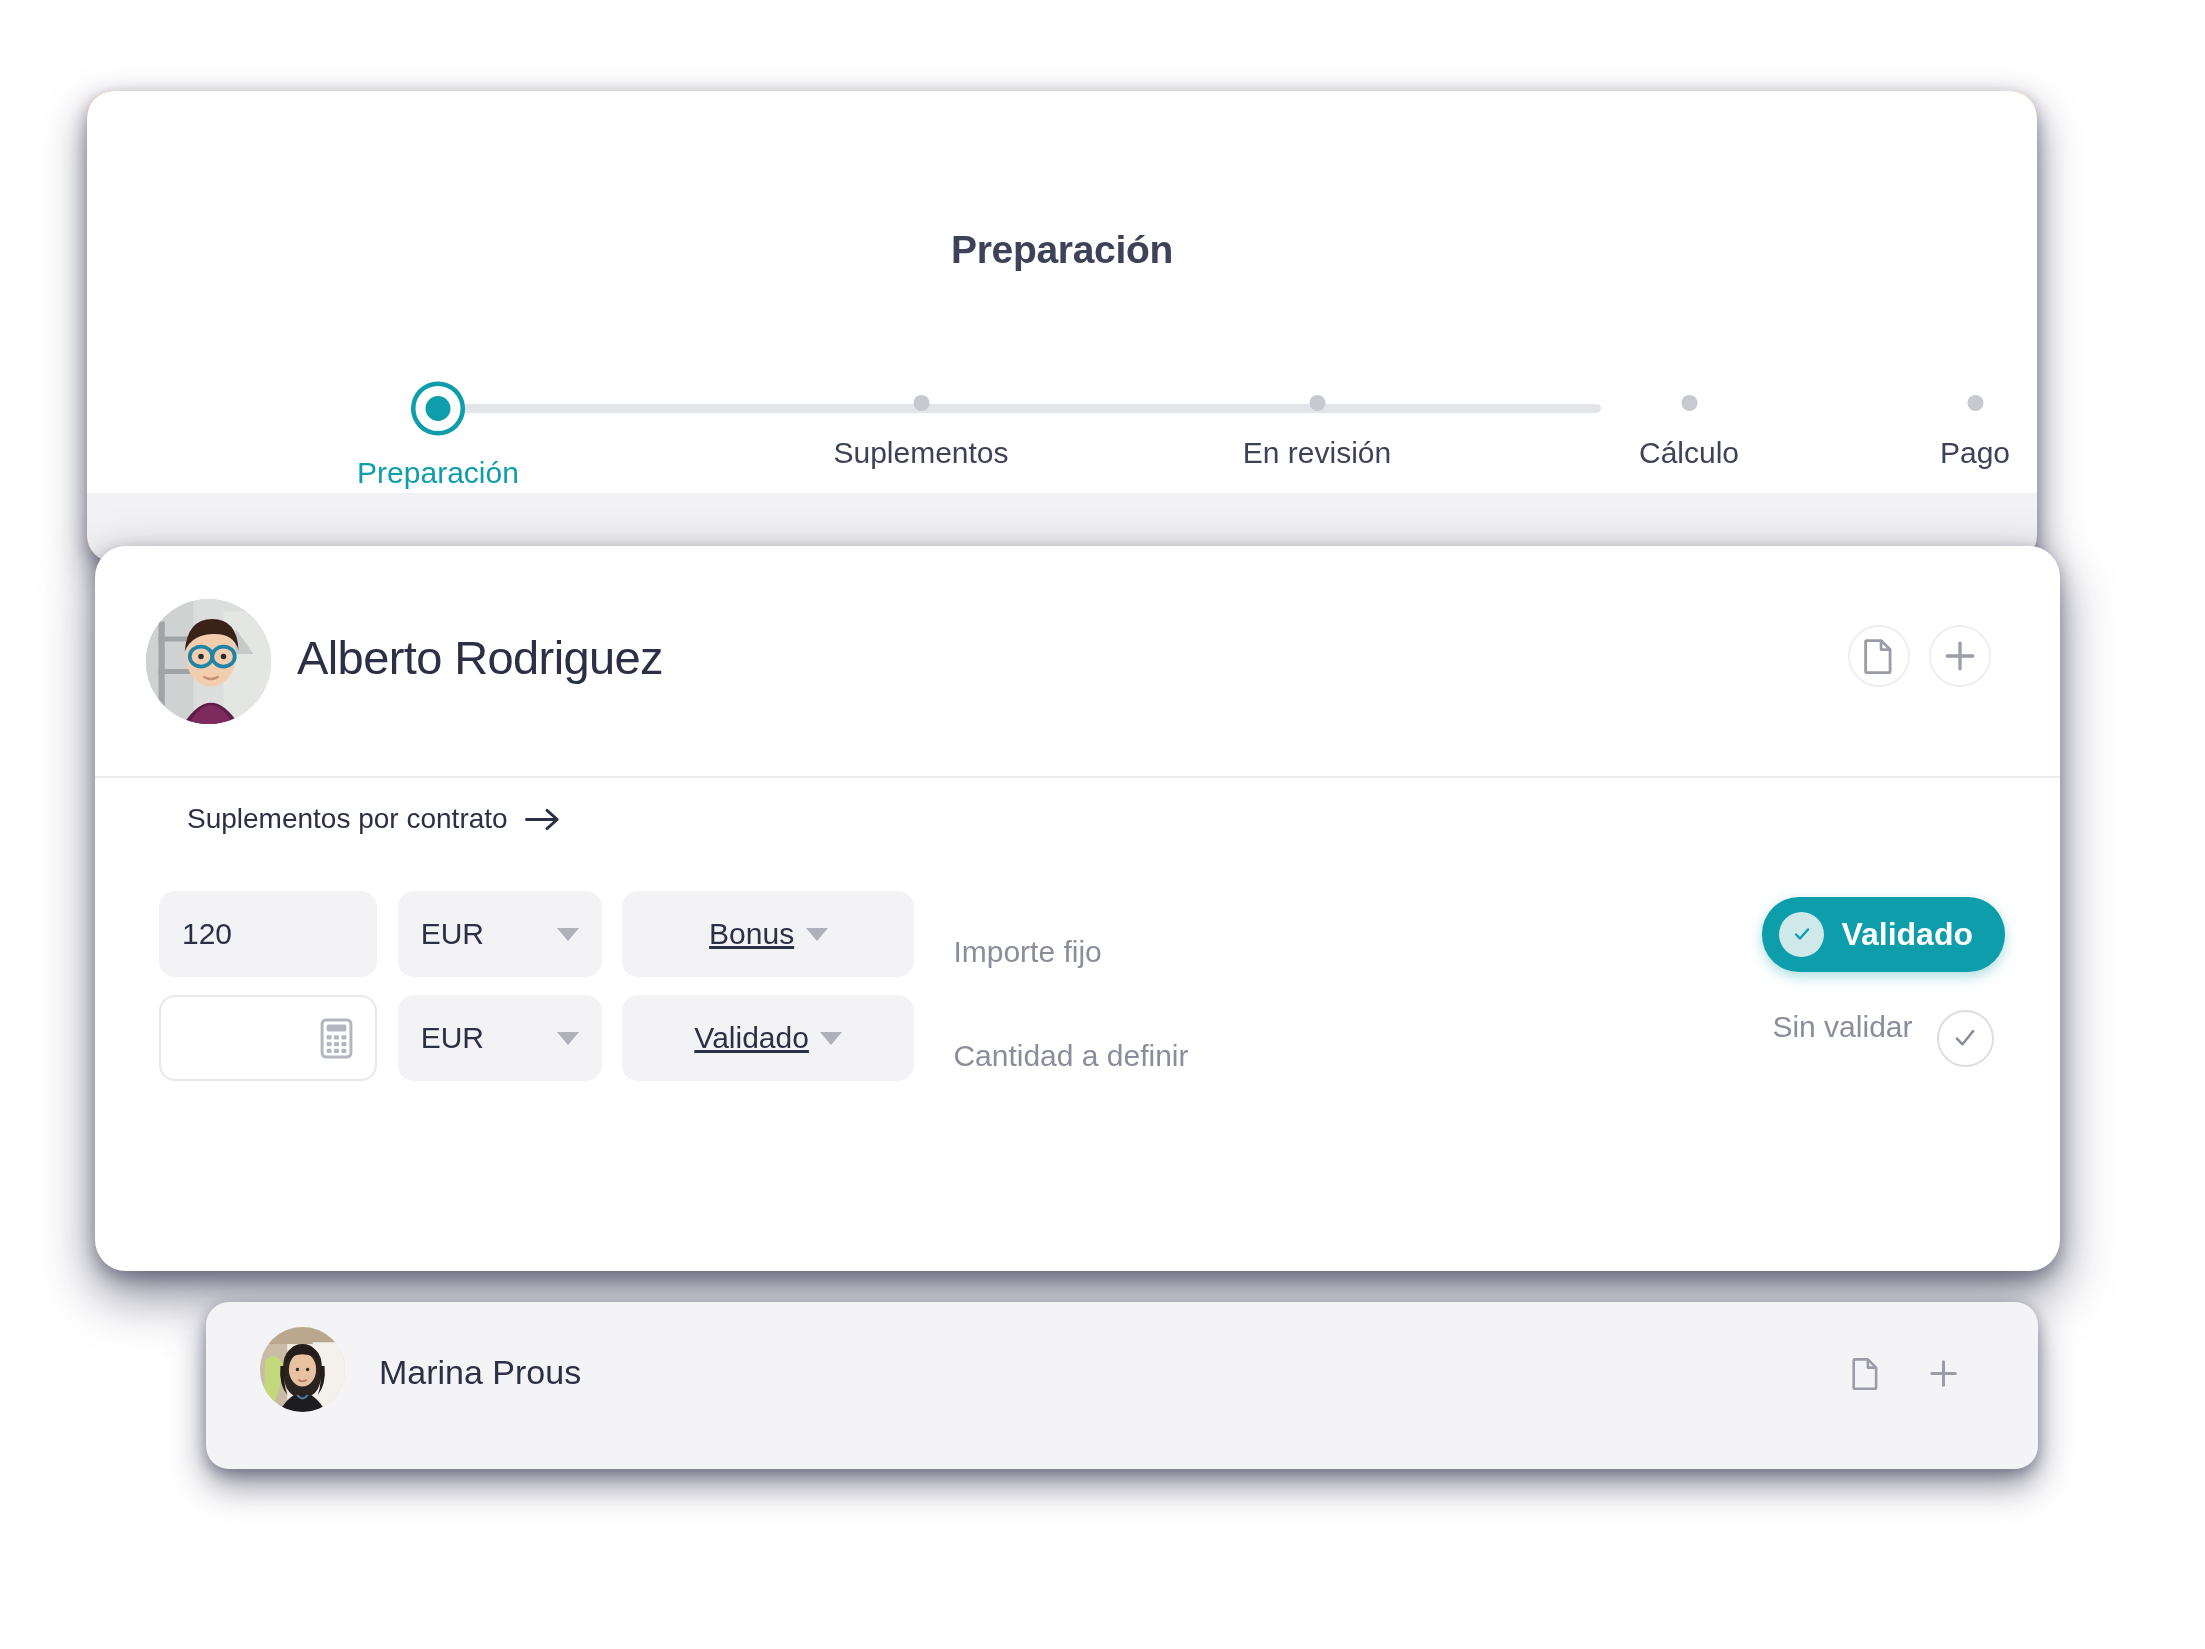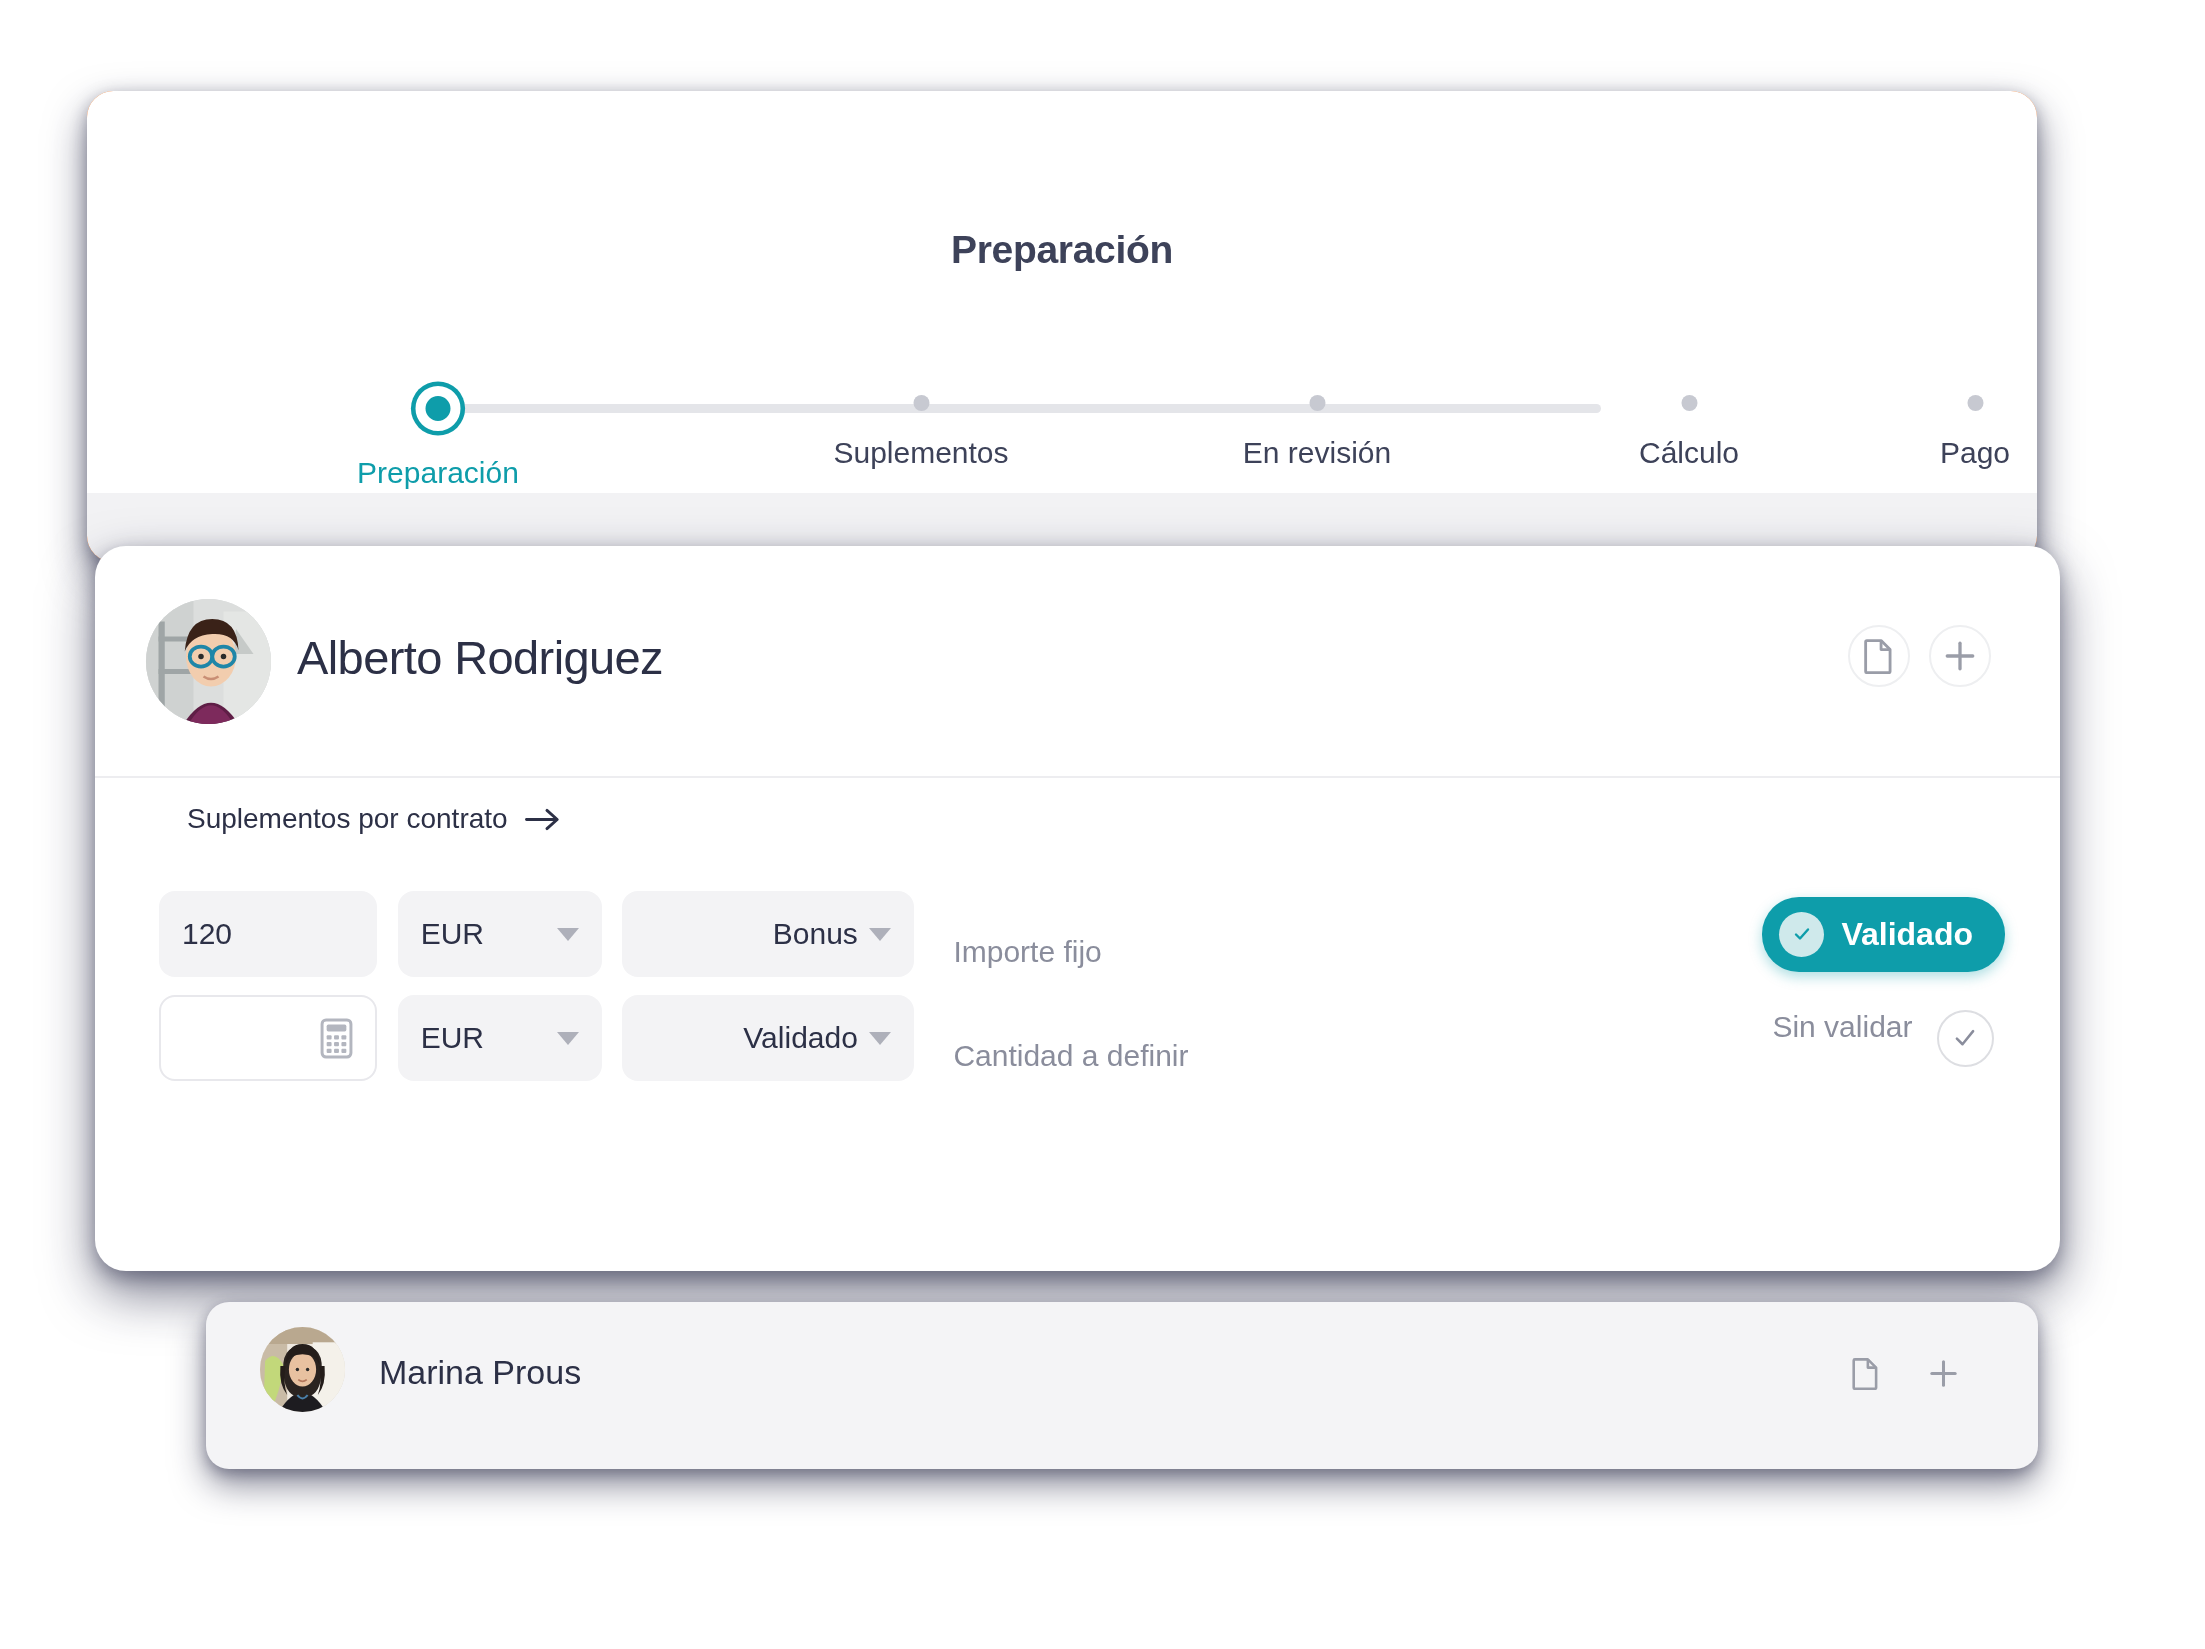--- a/index.html
+++ b/index.html
@@ -209,21 +209,21 @@
   }
   .field.amount { width: 218px; }
   .field.amount-empty {
     width: 218px;
     background: #ffffff;
     border: 2.3px solid #e8e8ec;
     justify-content: flex-end;
     padding-right: 22px;
   }
   .field.currency { width: 204px; justify-content: space-between; margin-left: 20.7px; }
-  .field.type { width: 292px; justify-content: flex-end; margin-left: 20.7px; }
+  .field.type { width: 292px; justify-content: center; margin-left: 20.7px; text-decoration: underline; }
   .caret {
     width: 0; height: 0;
     border-left: 11.5px solid transparent;
     border-right: 11.5px solid transparent;
     border-top: 13.8px solid #aeb0ba;
     margin-left: 11.5px;
   }
   .row-note {
     margin-left: 39px;
     font-size: 30px;

